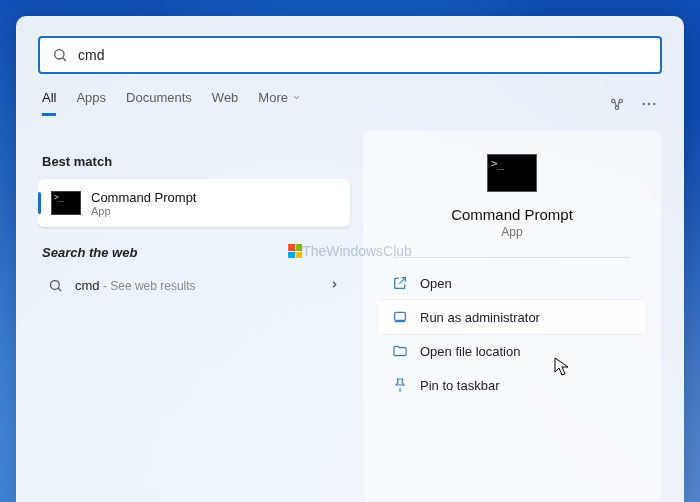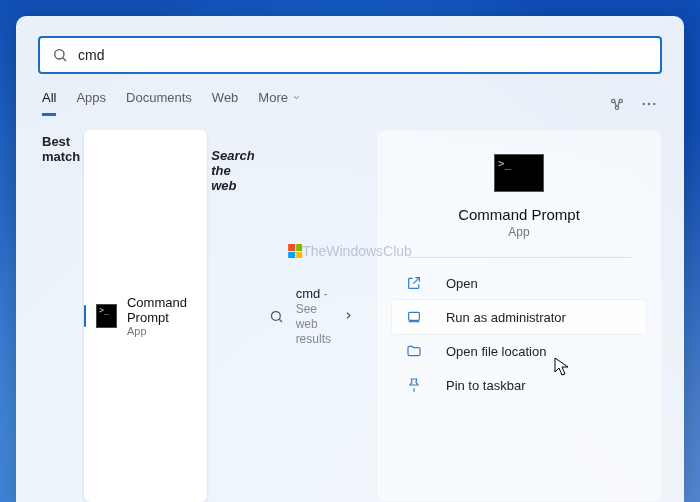--- a/index.html
+++ b/index.html
@@ -52,21 +52,21 @@
       padding-bottom: 8px;
       border-bottom: 3px solid transparent;
       cursor: pointer;
       display: flex; align-items: center; gap: 4px;
     }
     .tab.active { color: #111; border-bottom-color: #1b6ec2; font-weight: 500; }
     .tabs-spacer { flex: 1; }
     .tabs-actions { display: flex; gap: 14px; align-items: center; }
     .icon-btn { cursor: pointer; opacity: 0.75; }
     .content { display: flex; gap: 12px; margin-top: 14px; flex: 1; overflow: hidden; }
-    .left { flex: 0 0 312px; display: flex; flex-direction: row; }
+    .left { flex: 0 0 312px; display: flex; flex-direction: column; margin-top: 20px; }
     .section-label { font-size: 13px; font-weight: 600; color: #222; margin: 4px 4px 10px; }
     .result-card {
       background: #fff;
       border-radius: 6px;
       box-shadow: 0 1px 3px rgba(0,0,0,0.12);
       display: flex; align-items: center;
       padding: 8px 10px 8px 0;
       gap: 10px;
       position: relative;
       min-height: 48px;
@@ -118,21 +118,21 @@
     .cmd-thumb-lg::before {
       content: ">_";
       color: #ccc; font-size: 11px; font-family: monospace;
       position: absolute; top: 2px; left: 3px;
     }
     .detail-title { font-size: 15px; color: #111; }
     .detail-sub { font-size: 12px; color: #777; margin-top: 2px; }
     .divider { width: 88%; height: 1px; background: rgba(0,0,0,0.1); margin: 18px 0 8px; }
     .actions { width: 100%; display: flex; flex-direction: column; }
     .action {
-      display: flex; align-items: center; gap: 24px;
+      display: flex; align-items: center; gap: 12px;
       padding: 9px 14px;
       font-size: 13px; color: #222;
       border-radius: 4px;
       cursor: pointer;
     }
     .action.hover { background: rgba(255,255,255,0.9); box-shadow: 0 0 0 1px rgba(0,0,0,0.04); }
     .action svg { flex-shrink: 0; }
     .watermark {
       position: absolute; top: 50%; left: 50%;
       transform: translate(-50%, -50%);

